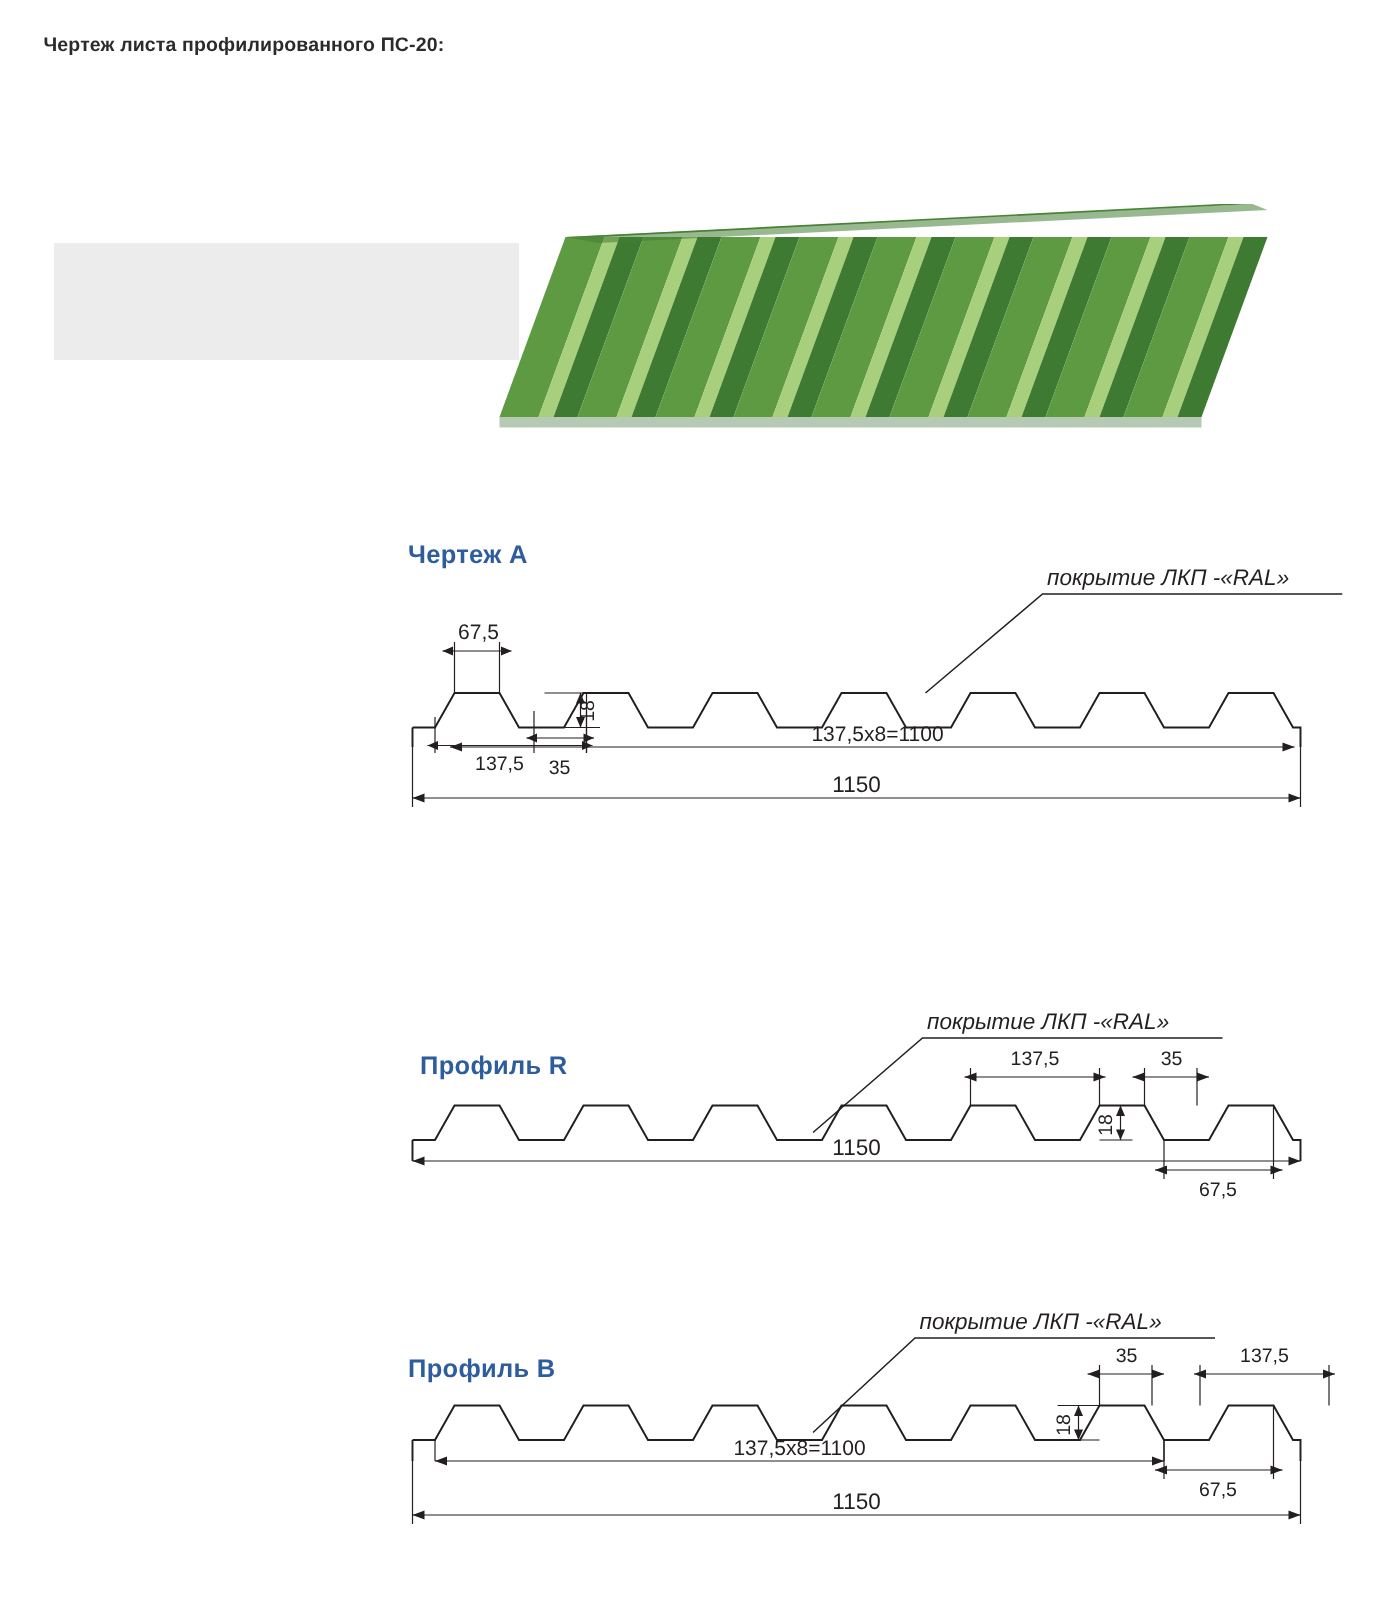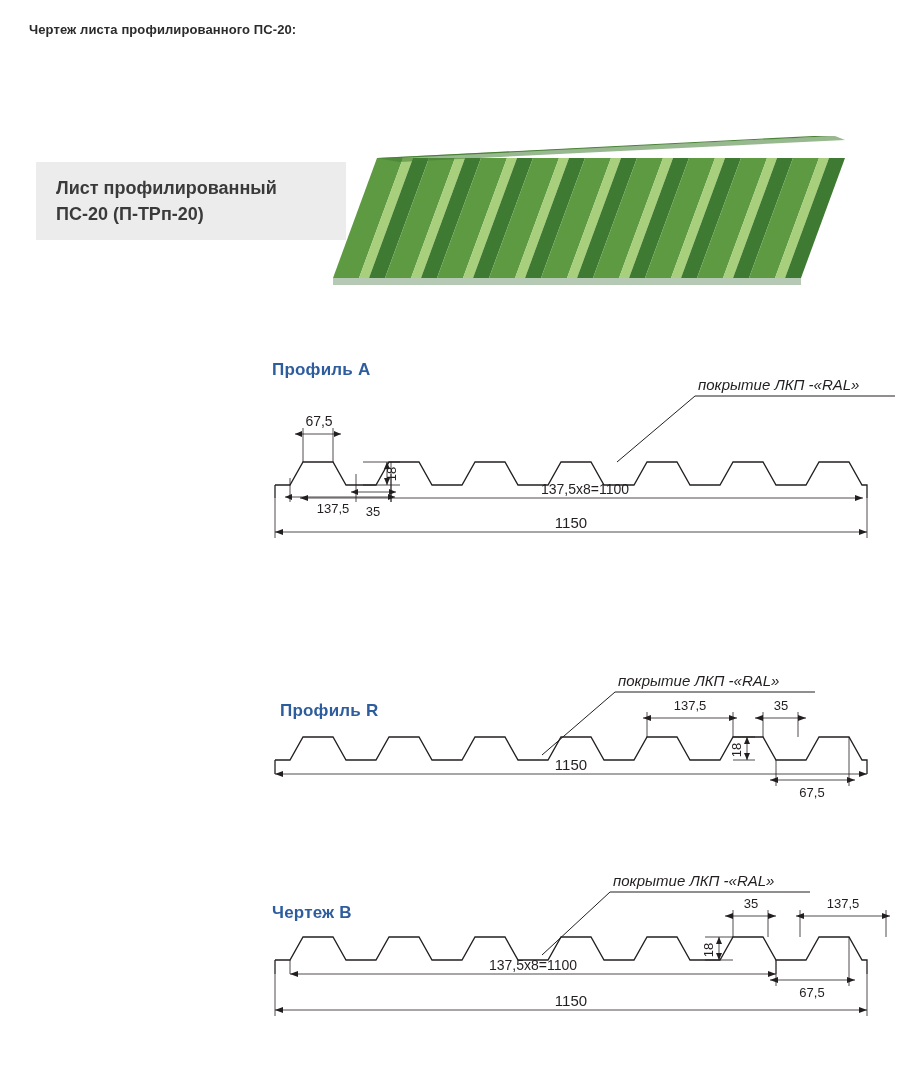--- a/index.html
+++ b/index.html
@@ -77,22 +77,20 @@
   }
 </style>
 </head>
 <body>
 
 <div id="page-title">Чертеж листа профилированного ПС-20:</div>
 
 <div id="hero">
 
   <div id="hero-caption-box"></div>
-  <div id="hero-caption-text">Лист профилированный
-ПС-20 (П-ТРп-20)</div>
 
   <svg id="hero-sheet" width="560" height="195" viewBox="0 0 560 195">
     <defs>
       <linearGradient id="topFace" x1="0" y1="0" x2="0" y2="1">
         <stop offset="0%" stop-color="#6ba547"></stop>
         <stop offset="100%" stop-color="#5b9340"></stop>
       </linearGradient>
     </defs>
 
     <polygon points="62,40 498,18 520,18 84,40" fill="#4a8437"></polygon>
@@ -135,21 +133,21 @@
       <polygon points="504,40 514,40 470,160 460,160" fill="#a8cf7c"></polygon>
       <polygon points="514,40 530,40 486,160 470,160" fill="#3f7a32"></polygon>
     </g>
 
     <polygon points="62,40 520,18 530,22 84,44" fill="#447e35" opacity="0.55"></polygon>
 
     <polygon points="18,160 486,160 486,167 18,167" fill="#2f6527" opacity="0.35"></polygon>
   </svg>
 </div>
 
-<div class="profile-title" style="left:272px; top:360px;">Профиль А</div>
+<div class="profile-title" style="left:272px; top:360px;">Чертеж А</div>
 
 <svg class="drawing" style="left:255px; top:370px;" width="640" height="220" viewBox="0 0 640 220">
   <g fill="none" stroke="#231f20" stroke-width="1.3" stroke-linejoin="miter">
 
     <path d="M 20 115
              L 35 115 L 48 92 L 78 92 L 91 115
              L 121 115 L 134 92 L 164 92 L 177 115
              L 207 115 L 220 92 L 250 92 L 263 115
              L 293 115 L 306 92 L 336 92 L 349 115
              L 379 115 L 392 92 L 422 92 L 435 115
@@ -275,21 +273,21 @@
     <polygon points="612,124 604,121 604,127"></polygon>
   </g>
   <text class="dim-text" x="316" y="120" font-size="15" text-anchor="middle" fill="#231f20">1150</text>
 
   <g stroke="#231f20" stroke-width="1" fill="none">
     <path d="M 287 105 L 360 42 L 560 42"></path>
   </g>
   <text class="callout-text" x="363" y="36" font-size="15" font-style="italic" fill="#231f20">покрытие ЛКП -«RAL»</text>
 </svg>
 
-<div class="profile-title" style="left:272px; top:903px;">Чертеж В</div>
+<div class="profile-title" style="left:272px; top:903px;">Профиль В</div>
 
 <svg class="drawing" style="left:255px; top:850px;" width="640" height="215" viewBox="0 0 640 215">
   <g fill="none" stroke="#231f20" stroke-width="1.3">
     <path d="M 20 110
              L 35 110 L 48 87 L 78 87 L 91 110
              L 121 110 L 134 87 L 164 87 L 177 110
              L 207 110 L 220 87 L 250 87 L 263 110
              L 293 110 L 306 87 L 336 87 L 349 110
              L 379 110 L 392 87 L 422 87 L 435 110
              L 465 110 L 478 87 L 508 87 L 521 110

